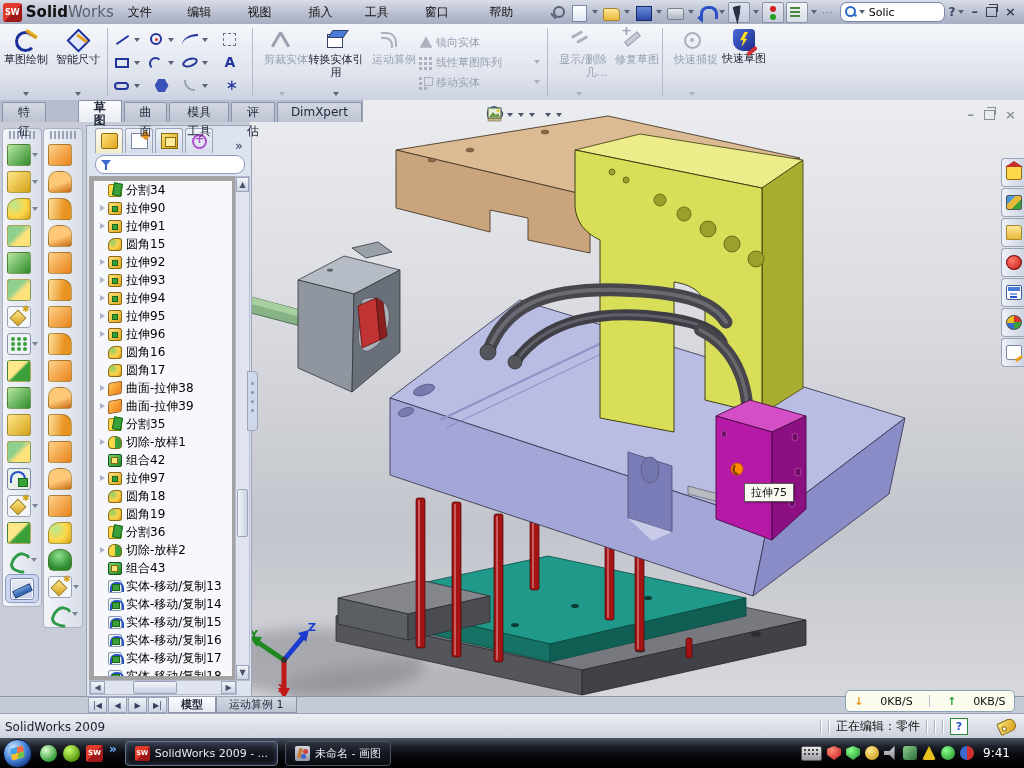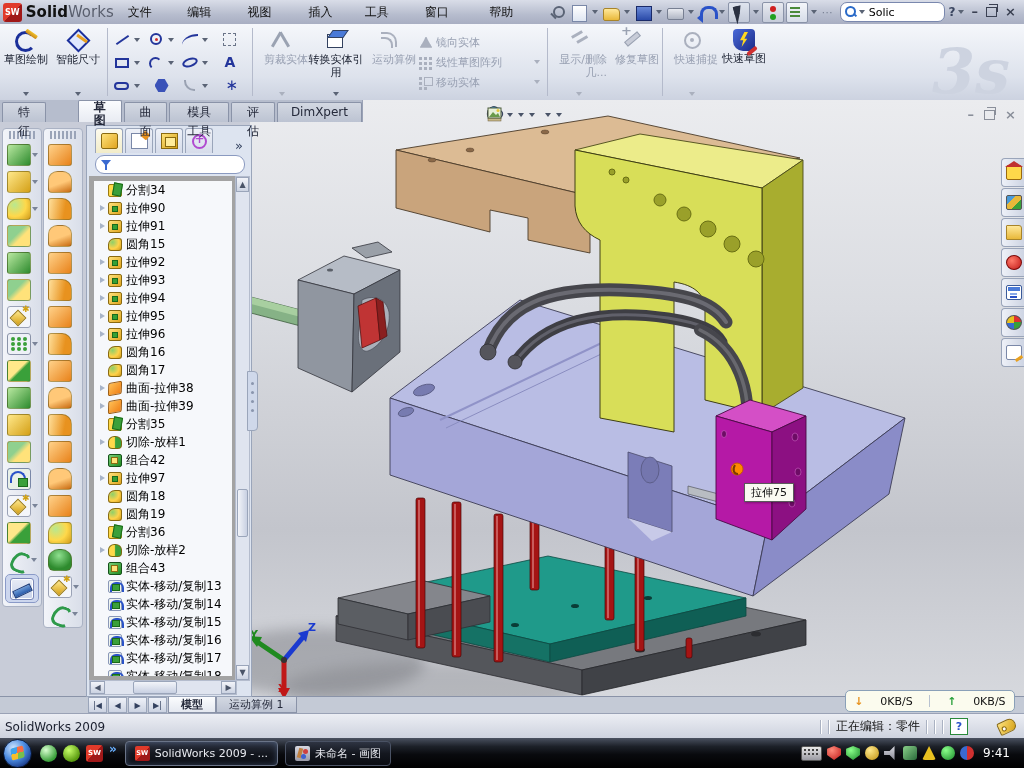--- a/index.html
+++ b/index.html
@@ -414,21 +414,20 @@
   </div>
   <div class="vsep"></div>
   <div class="bigbtn dis">
     <div class="cmdicon ci-snap"></div>
     <span>快速捕捉</span><span class="dd" style="border-top-color:#aab0be;"></span>
   </div>
   <div class="bigbtn">
     <div class="ci-quick"></div>
     <span>快速草图</span>
   </div>
-  <div class="watermark">3s</div>
 </div>
 
 <div class="viewport">
   <svg width="774" height="596" viewBox="250 100 774 596">
     <defs>
       <filter id="blur1" x="-50%" y="-50%" width="200%" height="200%">
             <feGaussianBlur stdDeviation="7"></feGaussianBlur>
           </filter>
     </defs>
 

